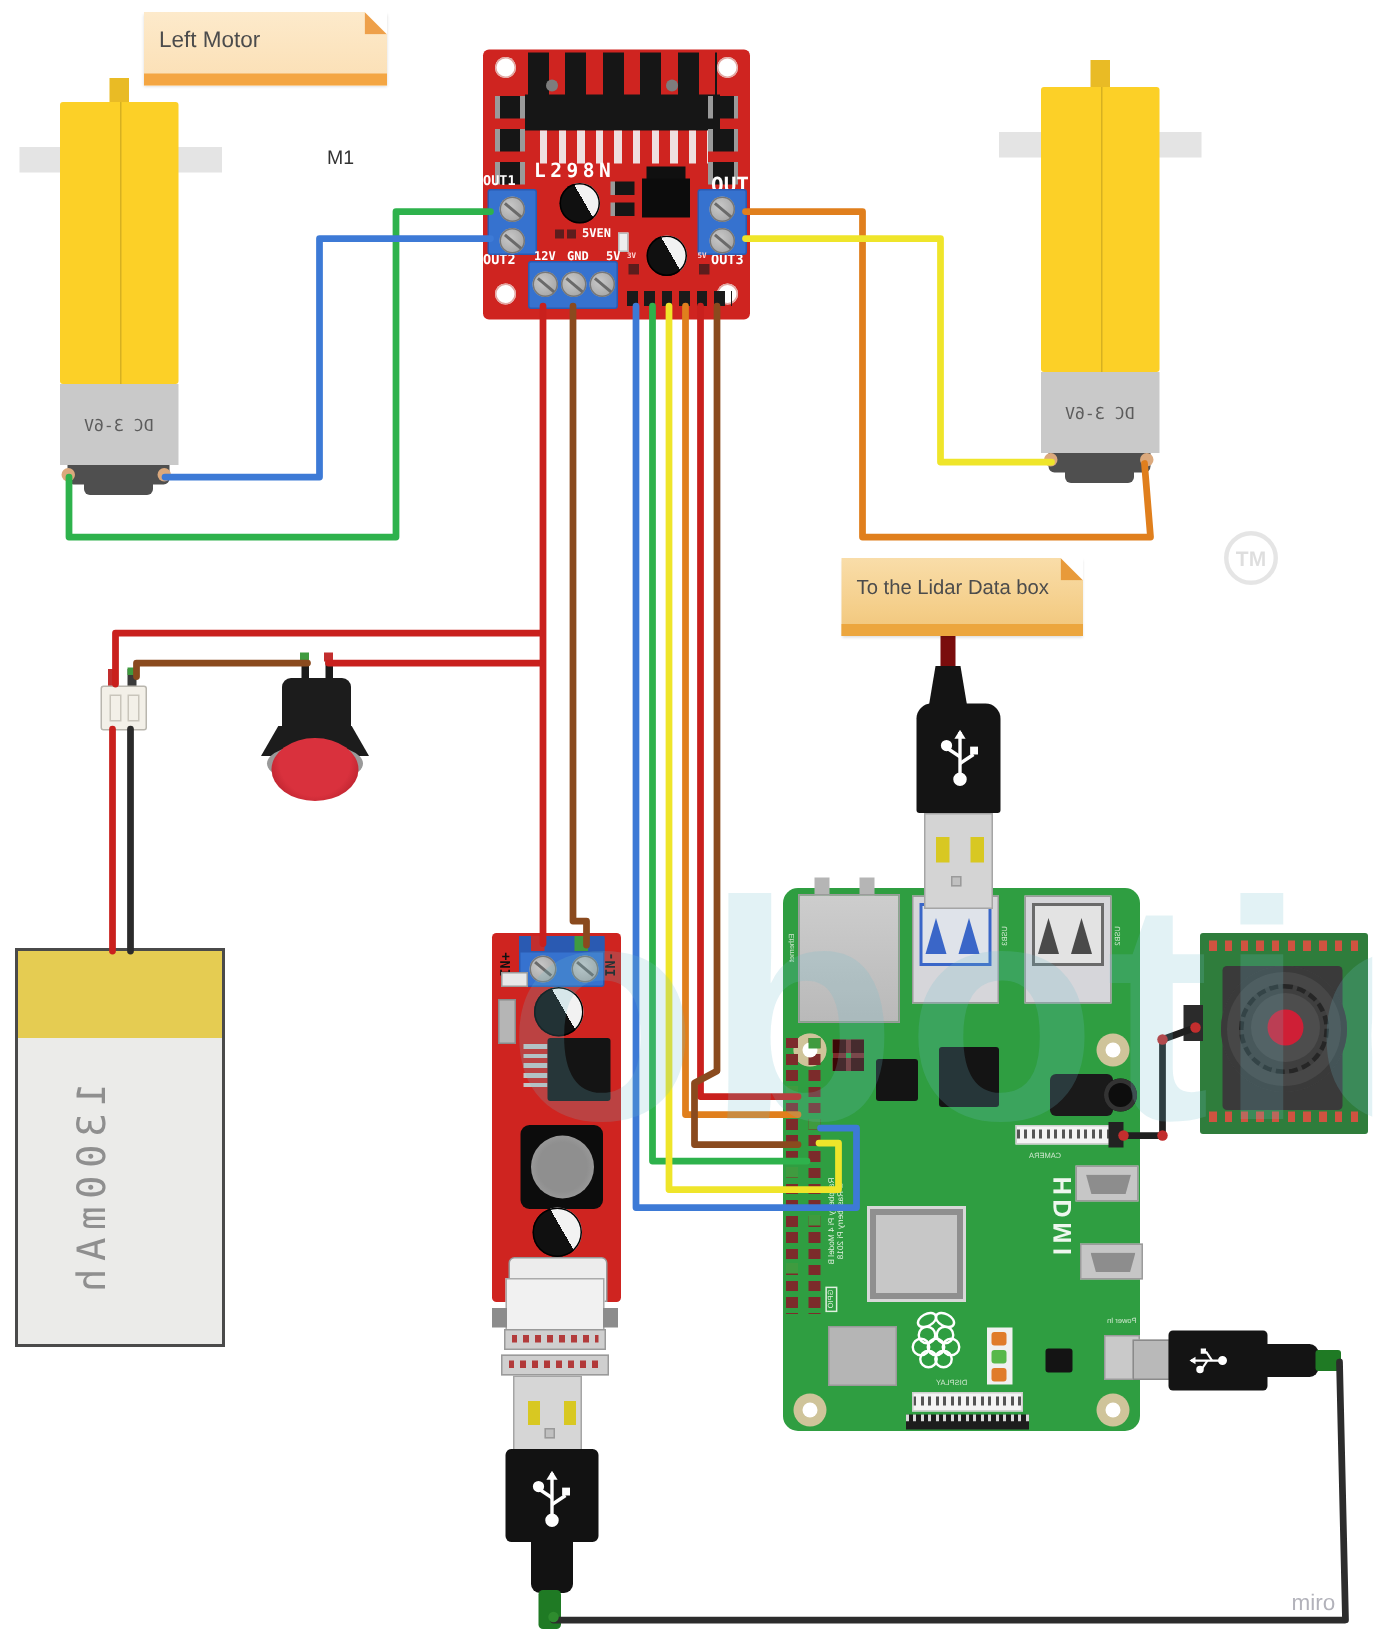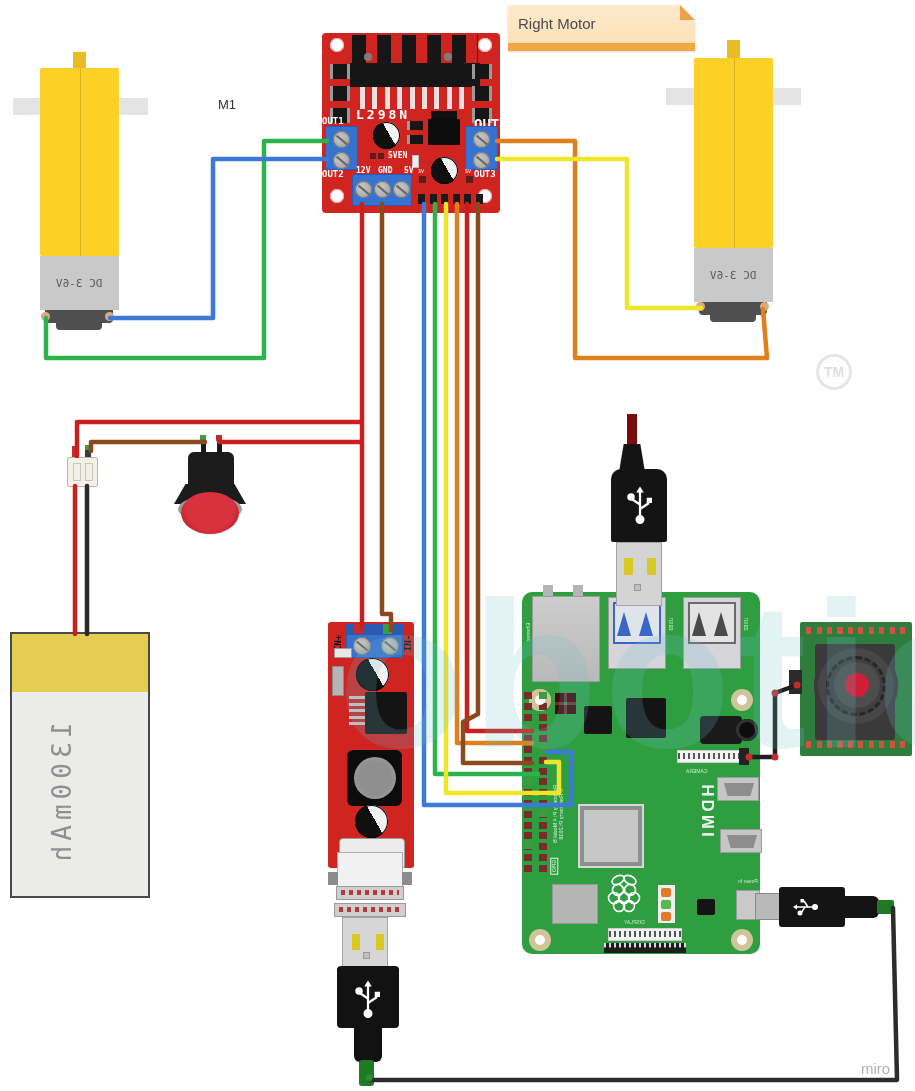--- a/index.html
+++ b/index.html
@@ -391,25 +391,31 @@
           <path d="M20 8 L15 16 L25 16 Z" stroke="none"></path>
           <line x1="20" y1="32" x2="8" y2="24"></line>
             <circle cx="8" cy="22" r="3.5"></circle>
           <line x1="20" y1="38" x2="32" y2="30"></line>
             <rect x="29" y="23" width="7" height="7" stroke="none"></rect>
         </g>
       </symbol>
     </defs>
   </svg>
 
-  <div class="note" style="left:508px;top:5px;width:187px;height:46px">
+  <div class="note" style="left:96px;top:8px;width:162px;height:49px">
     <div class="fold-w"></div>
     <div class="fold-d"></div>
     <div class="note-strip"></div>
-    <div class="note-text">Right Motor</div>
+    <div class="note-text">Left Motor</div>
+  </div>
+  <div class="note dark" style="left:561px;top:372px;width:161px;height:52px">
+    <div class="fold-w"></div>
+    <div class="fold-d" style="background:#e89a3a"></div>
+    <div class="note-strip"></div>
+    <div class="note-text" style="font-size:13.5px;top:12px">To the Lidar Data box</div>
   </div>
   <div class="abs" style="left:218px;top:97px;font-size:13px;color:#333;z-index:30">M1</div>
 
   <div class="wm wm2">obotics</div>
   <div class="tmmark" style="left:816px;top:354px">
       <span>TM</span>
     </div>
   <div class="miro" style="left:861px;top:1060px">miro</div>
 
 </div>

